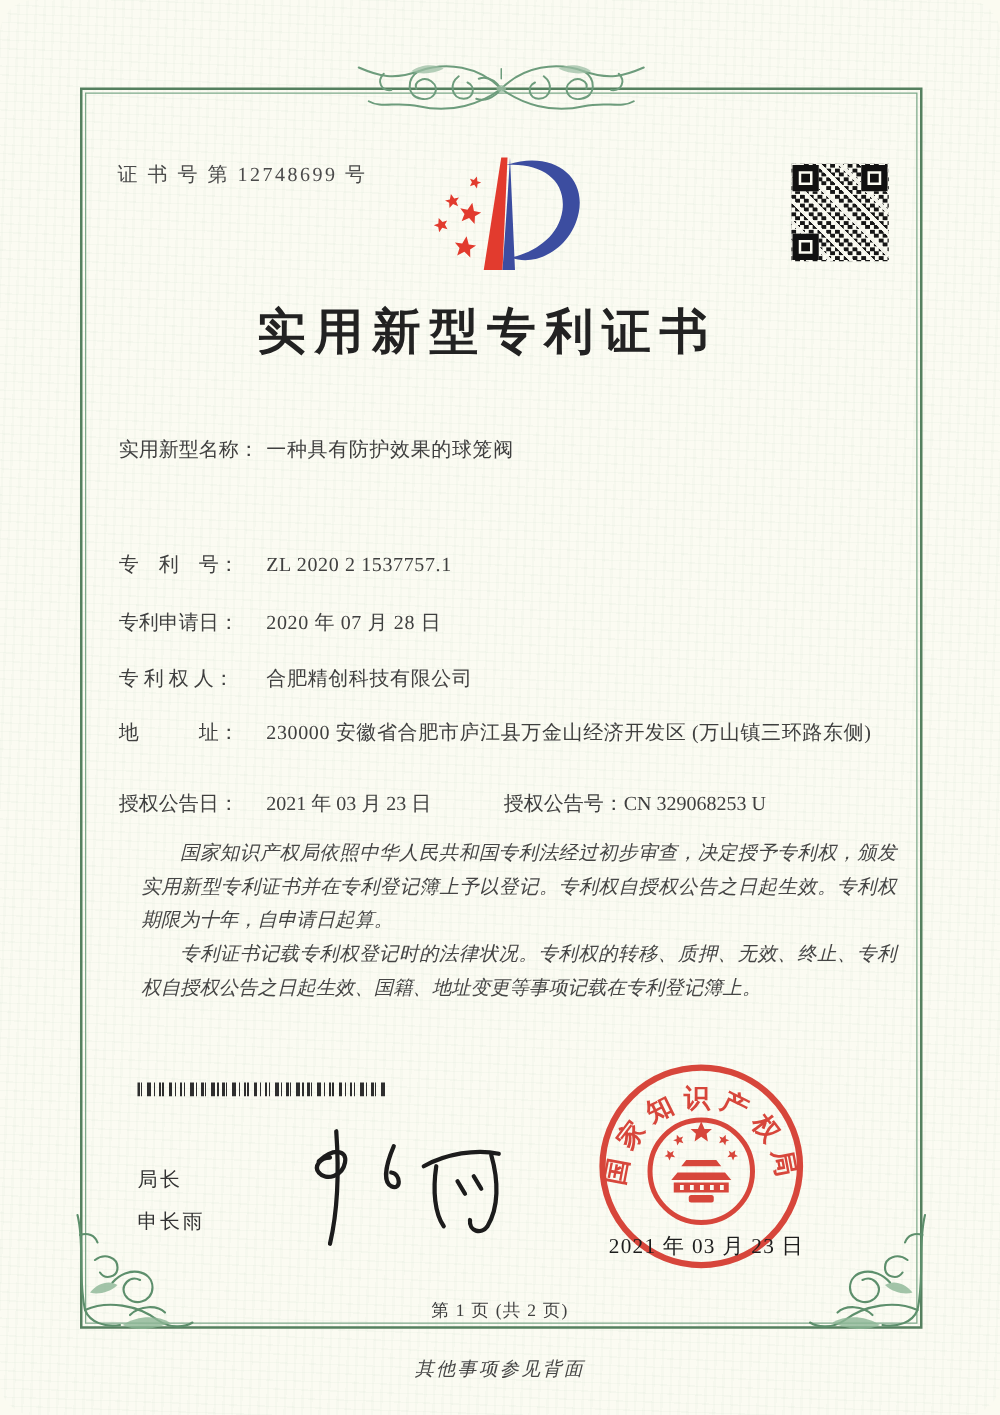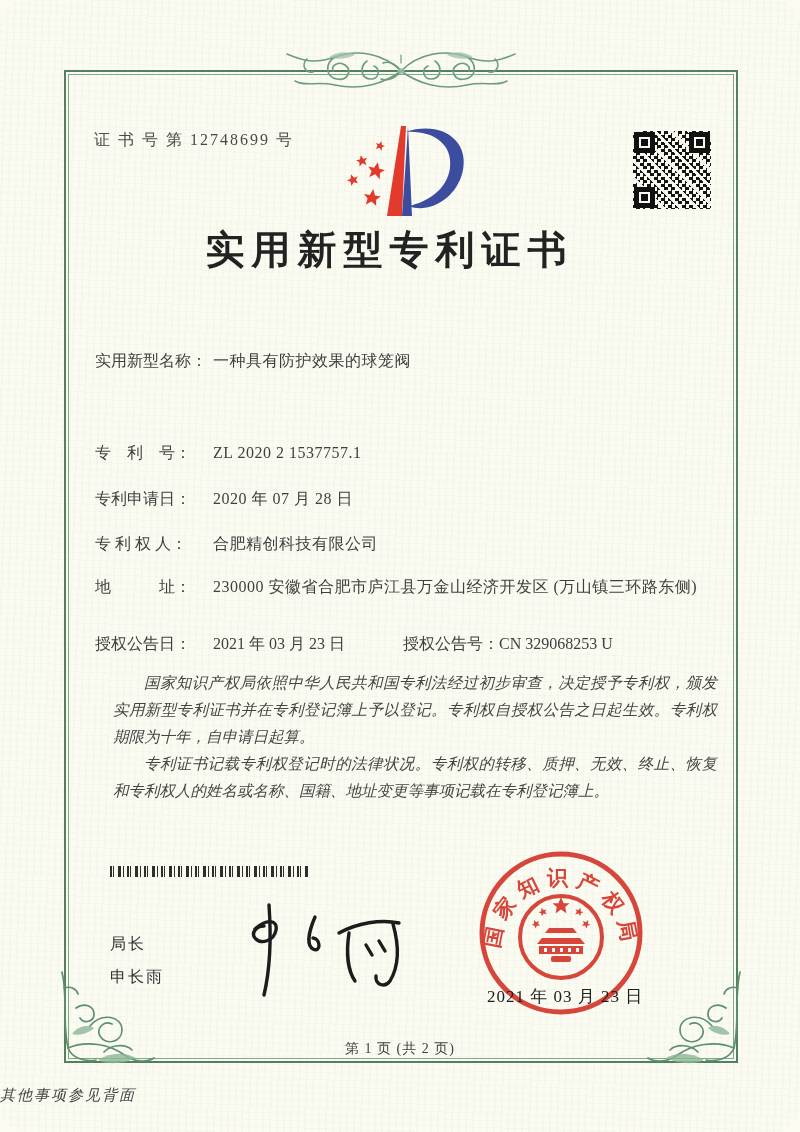--- a/index.html
+++ b/index.html
@@ -43,21 +43,21 @@
       repeating-linear-gradient(45deg, transparent 0 9px, rgba(251,251,242,.95) 9px 12px),
       conic-gradient(#161616 25%, transparent 0 50%, #161616 0 75%, transparent 0) 0 0/7px 7px;
     background-color:#fbfbf2;
   }
   .qr .f {
     position:absolute; width:21px; height:21px; border:5px solid #111; background:#fbfbf2;
   }
   .qr .f::after { content:""; position:absolute; left:2px; top:2px; width:7px; height:7px; background:#111; }
   .qr .tl { left:1px; top:1px; } .qr .tr { right:1px; top:1px; } .qr .bl { left:1px; bottom:1px; }
   .title {
-    position:absolute; left:0; top:223px; width:756px; text-align:center;
+    position:absolute; left:0; top:238px; width:756px; text-align:center;
     font-size:39px; font-weight:600; letter-spacing:7px; color:#222; padding-left:23px;
   }
   
   .frow { position:absolute; left:95px; display:flex; font-size:16px; line-height:21px; color:#3f3f3f; }
   .flabel { flex:none; width:118px; white-space:pre; }
   .fvalue { width:508px; letter-spacing:.5px; }
   .grant2 { position:absolute; left:308px; display:flex; white-space:pre; }
   
   .bodywrap {
     position:absolute; left:95px; top:669px; width:622px;
@@ -79,21 +79,21 @@
   .seal { position:absolute; left:477px; top:849px; width:168px; height:168px; opacity:.92; }
   .sealdate {
     position:absolute; left:487px; top:985px; width:160px;
     font-size:17px; color:#1d1d1d; letter-spacing:1px; white-space:pre;
   }
   .pagenum {
     position:absolute; left:0; top:1040px; width:800px; text-align:center;
     font-size:14px; color:#3f3f3f; letter-spacing:1px;
   }
   .backnote {
-    position:absolute; left:0; top:1086px; width:800px; 
+    position:absolute; left:0; top:1086px; width:800px; text-align:center;
     font-size:15px; font-style:italic; color:#454545; letter-spacing:2px;
   }
 </style>
 </head>
 <body>
 
 <div class="sheet">
 
   <div class="frame"></div>
 
@@ -203,21 +203,21 @@
     <span class="flabel">授权公告日：</span>
     <span style="white-space:pre">2021 年 03 月 23 日</span>
     <span class="grant2">
       <span>授权公告号：</span>
       <span>CN 329068253 U</span>
     </span>
   </div>
 
   <div class="bodywrap">
     <p>国家知识产权局依照中华人民共和国专利法经过初步审查，决定授予专利权，颁发实用新型专利证书并在专利登记簿上予以登记。专利权自授权公告之日起生效。专利权期限为十年，自申请日起算。</p>
-    <p>专利证书记载专利权登记时的法律状况。专利权的转移、质押、无效、终止、恢复和专利权人的姓名或名称、国籍、地址变更等事项记载在专利登记簿上。</p>
+    <p>专利证书记载专利权登记时的法律状况。专利权的转移、质押、无效、终止、专利权自授权公告之日起生效、国籍、地址变更等事项记载在专利登记簿上。</p>
   </div>
 
   <div class="barcode"></div>
 
   <div class="signer t">局长</div>
   <div class="signer n">申长雨</div>
 
   <svg class="signature" viewBox="0 0 195 108">
     <g fill="none" stroke="#1c1c1c" stroke-width="3.4" stroke-linecap="round" stroke-linejoin="round">
       <path d="M30,36 C42,25 53,27 51,37 C49,48 36,52 30,45 C26,40 31,33 39,33"></path>

